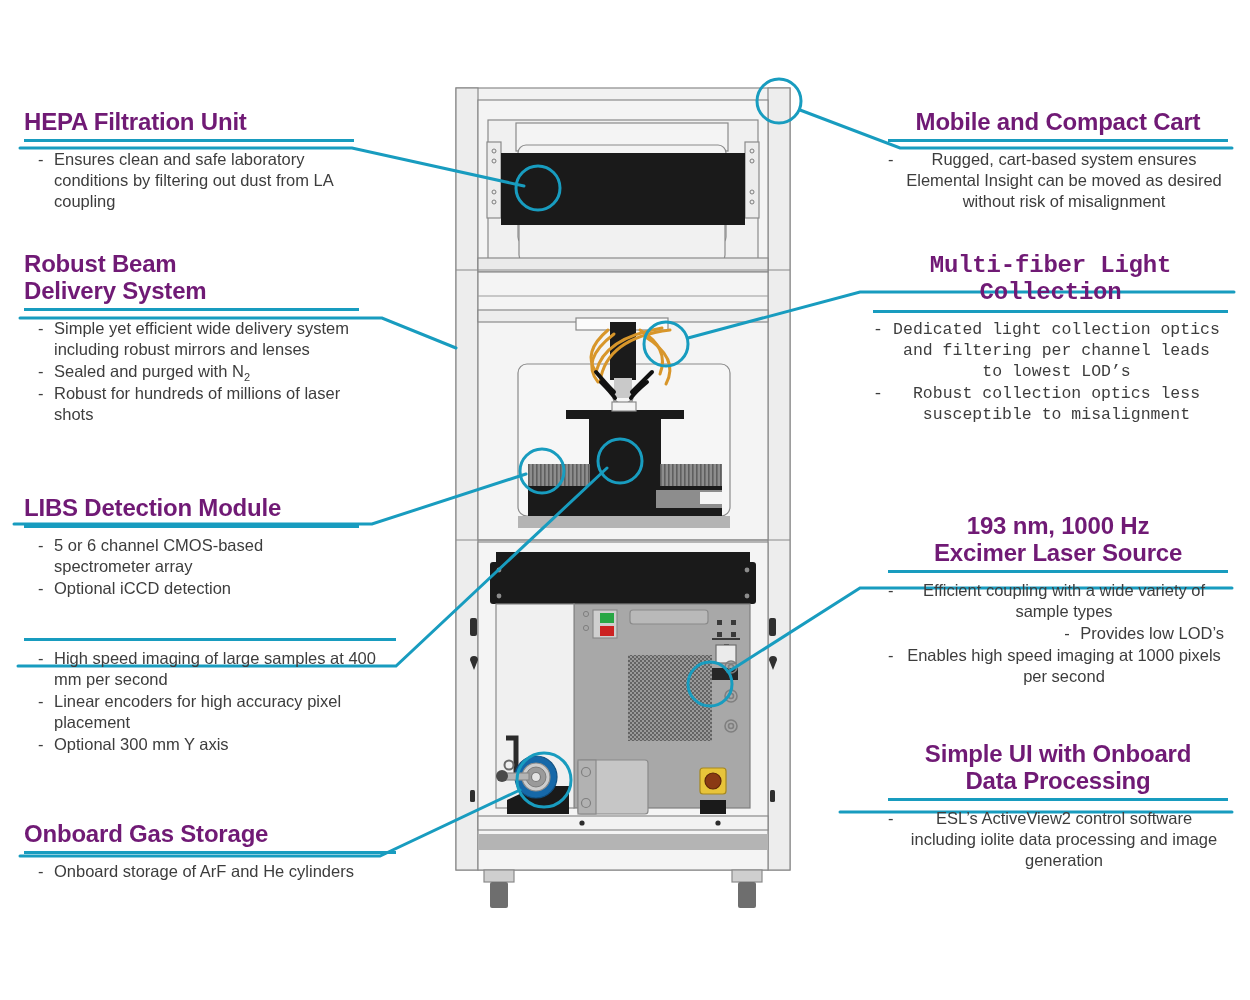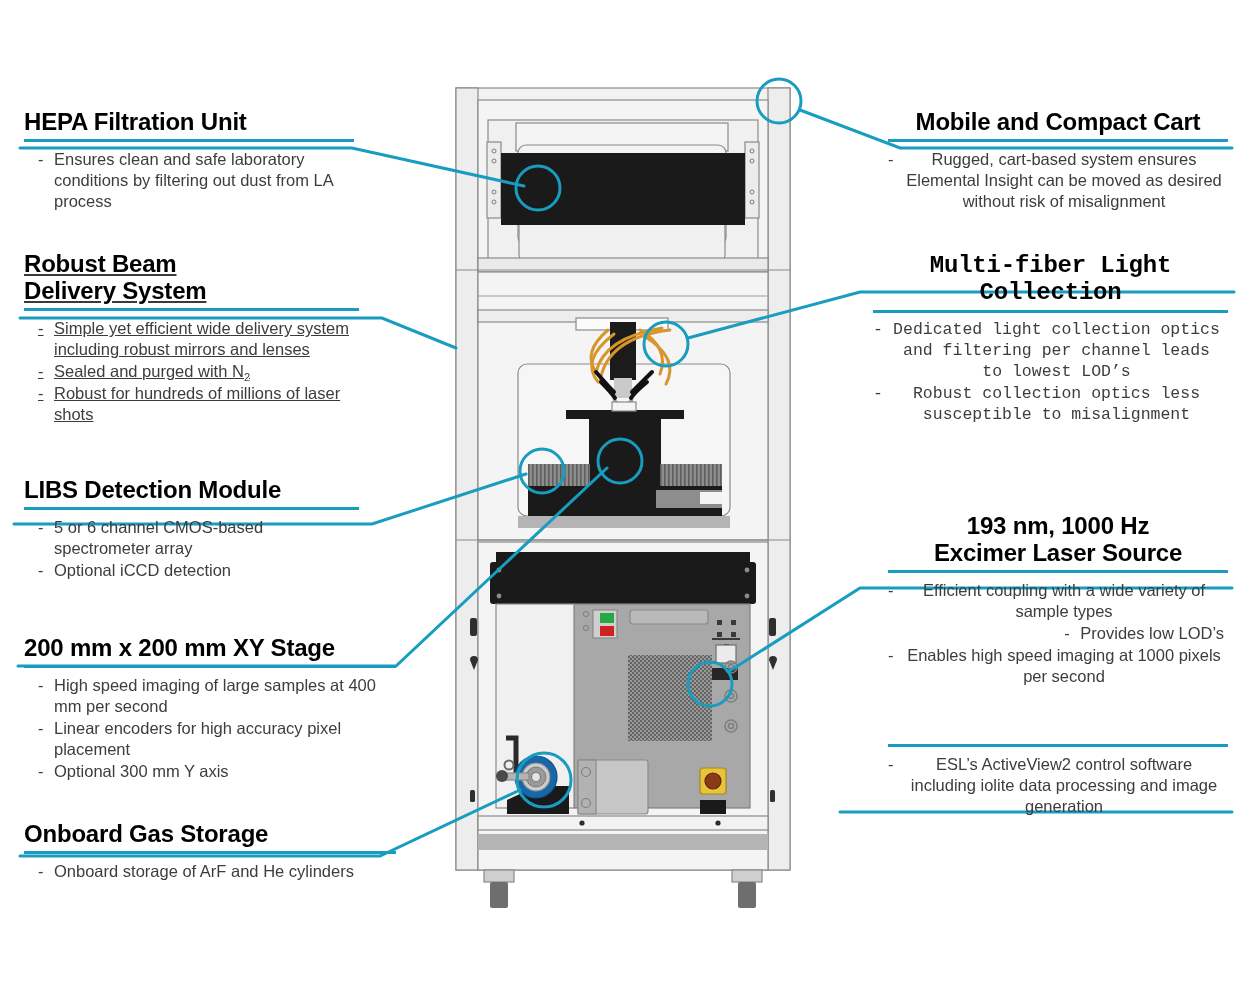--- a/index.html
+++ b/index.html
@@ -7,21 +7,21 @@
     width:1250px;height:1000px;background:#ffffff;
     font-family:"Liberation Sans",sans-serif;
     color:#3a3a3a;position:relative;overflow:hidden;
   }
   #stage{position:absolute;inset:0;}
 
   
   .block{position:absolute;}
   .block .title{
     font-weight:bold;font-size:24px;line-height:1.13;
-    color:#000000;letter-spacing:-0.2px;white-space:pre-line;
+    color:#701a75;letter-spacing:-0.2px;white-space:pre-line;
   }
   .rule{height:3px;background:#189CBF;margin-top:4px;}
   .bullets{margin-top:7px;}
   .bullet{
     display:flex;font-size:16.5px;line-height:1.27;color:#3d3d3d;
     margin-bottom:1px;
   }
   .dash{flex:0 0 auto;}
   .btxt{flex:1 1 auto;}
 
@@ -244,62 +244,61 @@
       <path d="M1232 812 H840"></path>
     </g>
   </svg>
 
   <div class="block left" style="left:24px;top:108px;width:330px;">
     <div class="title">HEPA Filtration Unit</div>
     <div class="rule"></div>
     <div class="bullets">
       <div class="bullet">
         <span class="dash">-</span>
-        <span class="btxt">Ensures clean and safe laboratory conditions by filtering out dust from LA process</span>
-      </div>
-    </div>
-  </div>
-
-  <div class="block left" style="left:24px;top:250px;width:335px;text-decoration:underline;">
+        <span class="btxt">Ensures clean and safe laboratory conditions by filtering out dust from LA coupling</span>
+      </div>
+    </div>
+  </div>
+
+  <div class="block left" style="left:24px;top:250px;width:335px;">
     <div class="title">Robust Beam
 Delivery System</div>
     <div class="rule"></div>
     <div class="bullets">
       <div class="bullet">
         <span class="dash">-</span>
         <span class="btxt">Simple yet efficient wide delivery system including robust mirrors and lenses</span>
       </div>
       <div class="bullet">
         <span class="dash">-</span>
         <span class="btxt">Sealed and purged with N<span class="sub">2</span></span>
       </div>
       <div class="bullet">
         <span class="dash">-</span>
         <span class="btxt">Robust for hundreds of millions of laser shots</span>
       </div>
     </div>
   </div>
 
-  <div class="block left" style="left:24px;top:476px;width:335px;">
+  <div class="block left" style="left:24px;top:494px;width:335px;">
     <div class="title">LIBS Detection Module</div>
     <div class="rule"></div>
     <div class="bullets">
       <div class="bullet">
         <span class="dash">-</span>
         <span class="btxt">5 or 6 channel CMOS-based spectrometer array</span>
       </div>
       <div class="bullet">
         <span class="dash">-</span>
         <span class="btxt">Optional iCCD detection</span>
       </div>
     </div>
   </div>
 
   <div class="block left" style="left:24px;top:634px;width:372px;">
-    <div class="title">200 mm x 200 mm XY Stage</div>
     <div class="rule"></div>
     <div class="bullets">
       <div class="bullet">
         <span class="dash">-</span>
         <span class="btxt">High speed imaging of large samples at 400 mm per second</span>
       </div>
       <div class="bullet">
         <span class="dash">-</span>
         <span class="btxt">Linear encoders for high accuracy pixel placement</span>
       </div>
@@ -361,20 +360,22 @@
         <span class="btxt">Provides low LOD’s</span>
       </div>
       <div class="bullet">
         <span class="dash">-</span>
         <span class="btxt">Enables high speed imaging at 1000 pixels per second</span>
       </div>
     </div>
   </div>
 
   <div class="block right" style="right:22px;top:740px;width:340px;">
+    <div class="title">Simple UI with Onboard
+Data Processing</div>
     <div class="rule"></div>
     <div class="bullets">
       <div class="bullet">
         <span class="dash">-</span>
         <span class="btxt">ESL’s ActiveView2 control software including iolite data processing and image generation</span>
       </div>
     </div>
   </div>
 
 </div>

